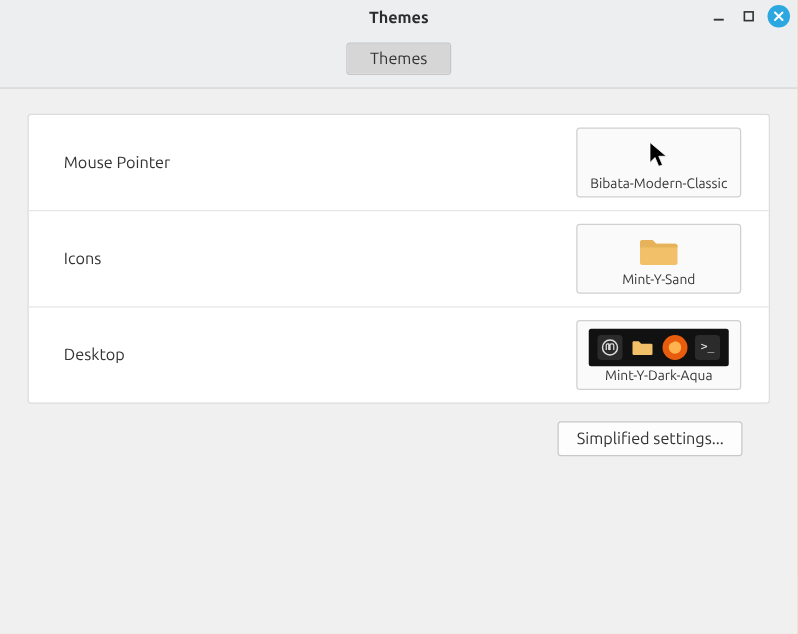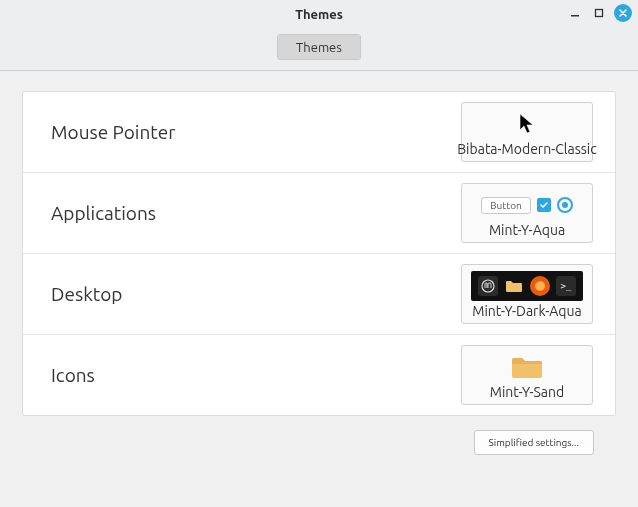--- a/index.html
+++ b/index.html
@@ -101,21 +101,21 @@
     display: flex;
     align-items: center;
     justify-content: space-between;
     padding: 10px 22px 10px 28px;
     border-bottom: 1px solid #e6e6e6;
     min-height: 70px;
     box-sizing: border-box;
   }
   .row:last-child { border-bottom: none; }
   .row-label {
-    font-size: 19px;
+    font-size: 13px;
     color: #333;
   }
   .selector {
     width: 132px;
     min-height: 50px;
     border: 1px solid #d0d0d0;
     border-radius: 3px;
     background: #fafafa;
     display: flex;
     flex-direction: column;
@@ -126,21 +126,21 @@
   }
   .selector .preview {
     flex: 0 0 auto;
     display: flex;
     align-items: center;
     justify-content: center;
     height: 30px;
     margin-bottom: 2px;
   }
   .selector .sel-label {
-    font-size: 14px;
+    font-size: 11px;
     color: #333;
     white-space: nowrap;
   }
 
   
   .app-preview {
     display: flex;
     align-items: center;
     gap: 6px;
   }
@@ -206,21 +206,21 @@
   .footer {
     display: flex;
     justify-content: flex-end;
     padding: 14px 22px 0 22px;
   }
   .footer-btn {
     border: 1px solid #c8c8c8;
     border-radius: 3px;
     background: #fdfdfd;
     padding: 6px 14px;
-    font-size: 10px;
+    font-size: 13px;
     color: #333;
   }
 </style>
 </head>
 <body>
 
 <div class="window">
 
   <div class="titlebar">
     <div class="title">Themes</div>
@@ -257,33 +257,31 @@
         <div class="selector">
           <div class="preview">
             <svg width="20" height="24" viewBox="0 0 20 24">
               <path d="M3 2 L3 18 L7 14 L10 21 L13 20 L10 13 L16 13 Z" fill="#000" stroke="#fff" stroke-width="0.6"></path>
             </svg>
           </div>
           <div class="sel-label">Bibata-Modern-Classic</div>
         </div>
       </div>
 
+
       <div class="row">
-        <div class="row-label">Applications</div>
+        <div class="row-label">Icons</div>
         <div class="selector">
-          <div class="preview app-preview">
-            <span class="mini-btn">Button</span>
-            <span class="chk">
-              <svg width="10" height="10" viewBox="0 0 10 10">
-                  <path d="M2 5 L4 7 L8 3" stroke="#fff" stroke-width="1.6" fill="none" stroke-linecap="round" stroke-linejoin="round"></path>
-                </svg>
-            </span>
-            <span class="rad"></span>
+          <div class="preview">
+            <svg width="34" height="26" viewBox="0 0 34 26">
+              <path d="M2 6 Q2 4 4 4 L12 4 L15 7 L30 7 Q32 7 32 9 L32 22 Q32 24 30 24 L4 24 Q2 24 2 22 Z" fill="#f1c068"></path>
+              <path d="M2 6 Q2 4 4 4 L12 4 L15 7 L30 7 Q32 7 32 9 L32 10 L2 10 Z" fill="#e6b35a"></path>
+            </svg>
           </div>
-          <div class="sel-label">Mint-Y-Aqua</div>
+          <div class="sel-label">Mint-Y-Sand</div>
         </div>
       </div>
 
       <div class="row">
         <div class="row-label">Desktop</div>
         <div class="selector">
           <div class="preview">
             <div class="desk-preview">
               <div class="desk-icon desk-mint">
                 <svg width="14" height="14" viewBox="0 0 14 14">
@@ -302,33 +300,20 @@
                     <path d="M7 2 A5 5 0 0 1 12 7 A5 5 0 0 1 7 12 A5 5 0 0 1 3 4" fill="#ffb24d"></path>
                   </svg>
               </div>
               <div class="desk-icon desk-term">&gt;_</div>
             </div>
           </div>
           <div class="sel-label">Mint-Y-Dark-Aqua</div>
         </div>
       </div>
 
-      <div class="row">
-        <div class="row-label">Icons</div>
-        <div class="selector">
-          <div class="preview">
-            <svg width="34" height="26" viewBox="0 0 34 26">
-              <path d="M2 6 Q2 4 4 4 L12 4 L15 7 L30 7 Q32 7 32 9 L32 22 Q32 24 30 24 L4 24 Q2 24 2 22 Z" fill="#f1c068"></path>
-              <path d="M2 6 Q2 4 4 4 L12 4 L15 7 L30 7 Q32 7 32 9 L32 10 L2 10 Z" fill="#e6b35a"></path>
-            </svg>
-          </div>
-          <div class="sel-label">Mint-Y-Sand</div>
-        </div>
-      </div>
-
     </div>
 
     <div class="footer">
       <div class="footer-btn">Simplified settings...</div>
     </div>
   </div>
 
 </div>
 
 </body></html>

